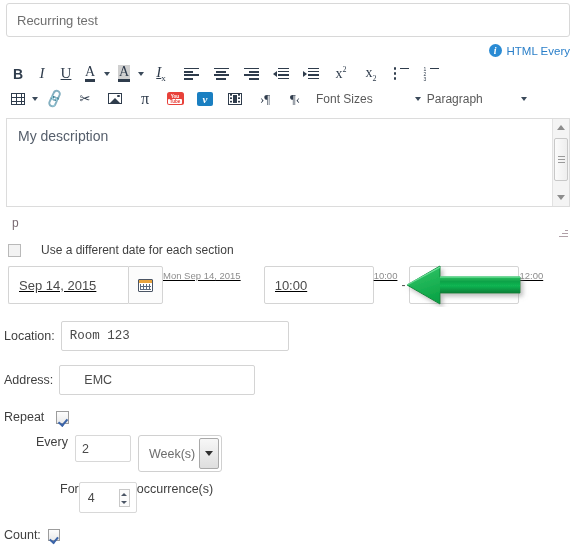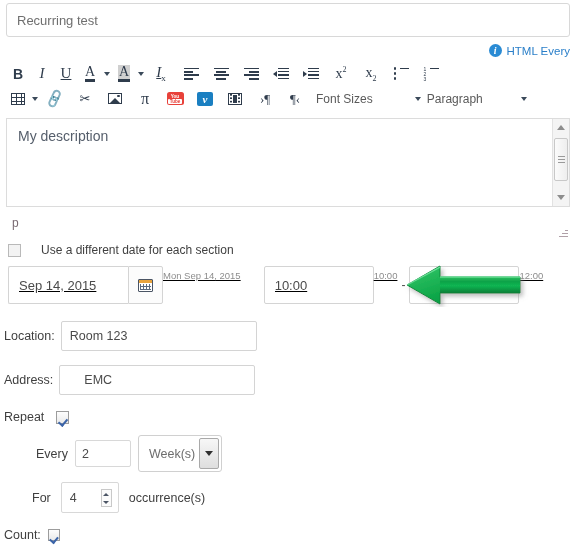--- a/index.html
+++ b/index.html
@@ -397,28 +397,28 @@
 
   
   .lrow { position:absolute; display:flex; align-items:center; }
   .lrow .lab { font-size:12.5px; color:#3f3f3f; }
   .lrow .inp {
     height:30px; border:1px solid #d4d4d4; border-radius:2px;
     background:#fff; font-size:12.5px; color:#4a4a4a;
     padding:0 8px; font-family:"Liberation Sans", sans-serif; outline:none;
   }
   .row-location { left:4px; top:321px; gap:6px; }
-  .row-location .inp { width:196px; }
+  .row-location .inp { width:228px;font-family:Liberation Mono, monospace; }
   .row-address  { left:4px; top:365px; gap:6px; }
   .row-address  .inp { width:196px;padding-left:24px; }
 
   .row-repeat { position:absolute; left:4px; top:410px; display:flex; align-items:center; gap:12px; }
   .row-repeat .lab { font-size:12.5px; color:#3f3f3f; }
 
-  .row-every { position:absolute; left:36px; top:435px; display:flex; align-items:center; gap:7px; }
+  .row-every { position:absolute; left:36px; top:435px; display:flex; align-items:flex-start; gap:7px; }
   .row-every .lab { font-size:12.5px; color:#3f3f3f; }
   .num-input {
     width:56px; height:27px; border:1px solid #d8d8d8; border-radius:2px;
     background:#fff; font-size:12.5px; color:#4a4a4a; padding:0 6px;
     font-family:"Liberation Sans", sans-serif; outline:none;
   }
   .sel-wrap {
     position:relative; width:84px; height:37px;
     border:1px solid #d0d0d0; border-radius:3px; background:#fff;
     display:flex; align-items:center; cursor:pointer;
@@ -428,21 +428,21 @@
     position:absolute; right:2px; top:2px; bottom:2px; width:20px;
     background: linear-gradient(#f7f7f7,#dedede);
     border:1px solid #a9a9a9; border-radius:2px;
     display:flex; align-items:center; justify-content:center;
   }
   .sel-btn .tri {
     width:0;height:0;border-left:4px solid transparent;border-right:4px solid transparent;
     border-top:5px solid #2f2f2f;
   }
 
-  .row-for { position:absolute; left:32px; top:482px; display:flex; align-items:center; gap:10px; }
+  .row-for { position:absolute; left:60px; top:482px; display:flex; }
   .row-for .lab { font-size:12.5px; color:#3f3f3f; }
   .spin-wrap {
     position:relative; width:58px; height:31px;
     border:1px solid #d8d8d8; border-radius:2px; background:#fff;
     display:flex; align-items:center;
   }
   .spin-wrap .val { font-size:12.5px; color:#4a4a4a; padding-left:8px; }
   .spin-btns {
     position:absolute; right:6px; top:6px;
     display:flex; flex-direction:column; align-items:center;

